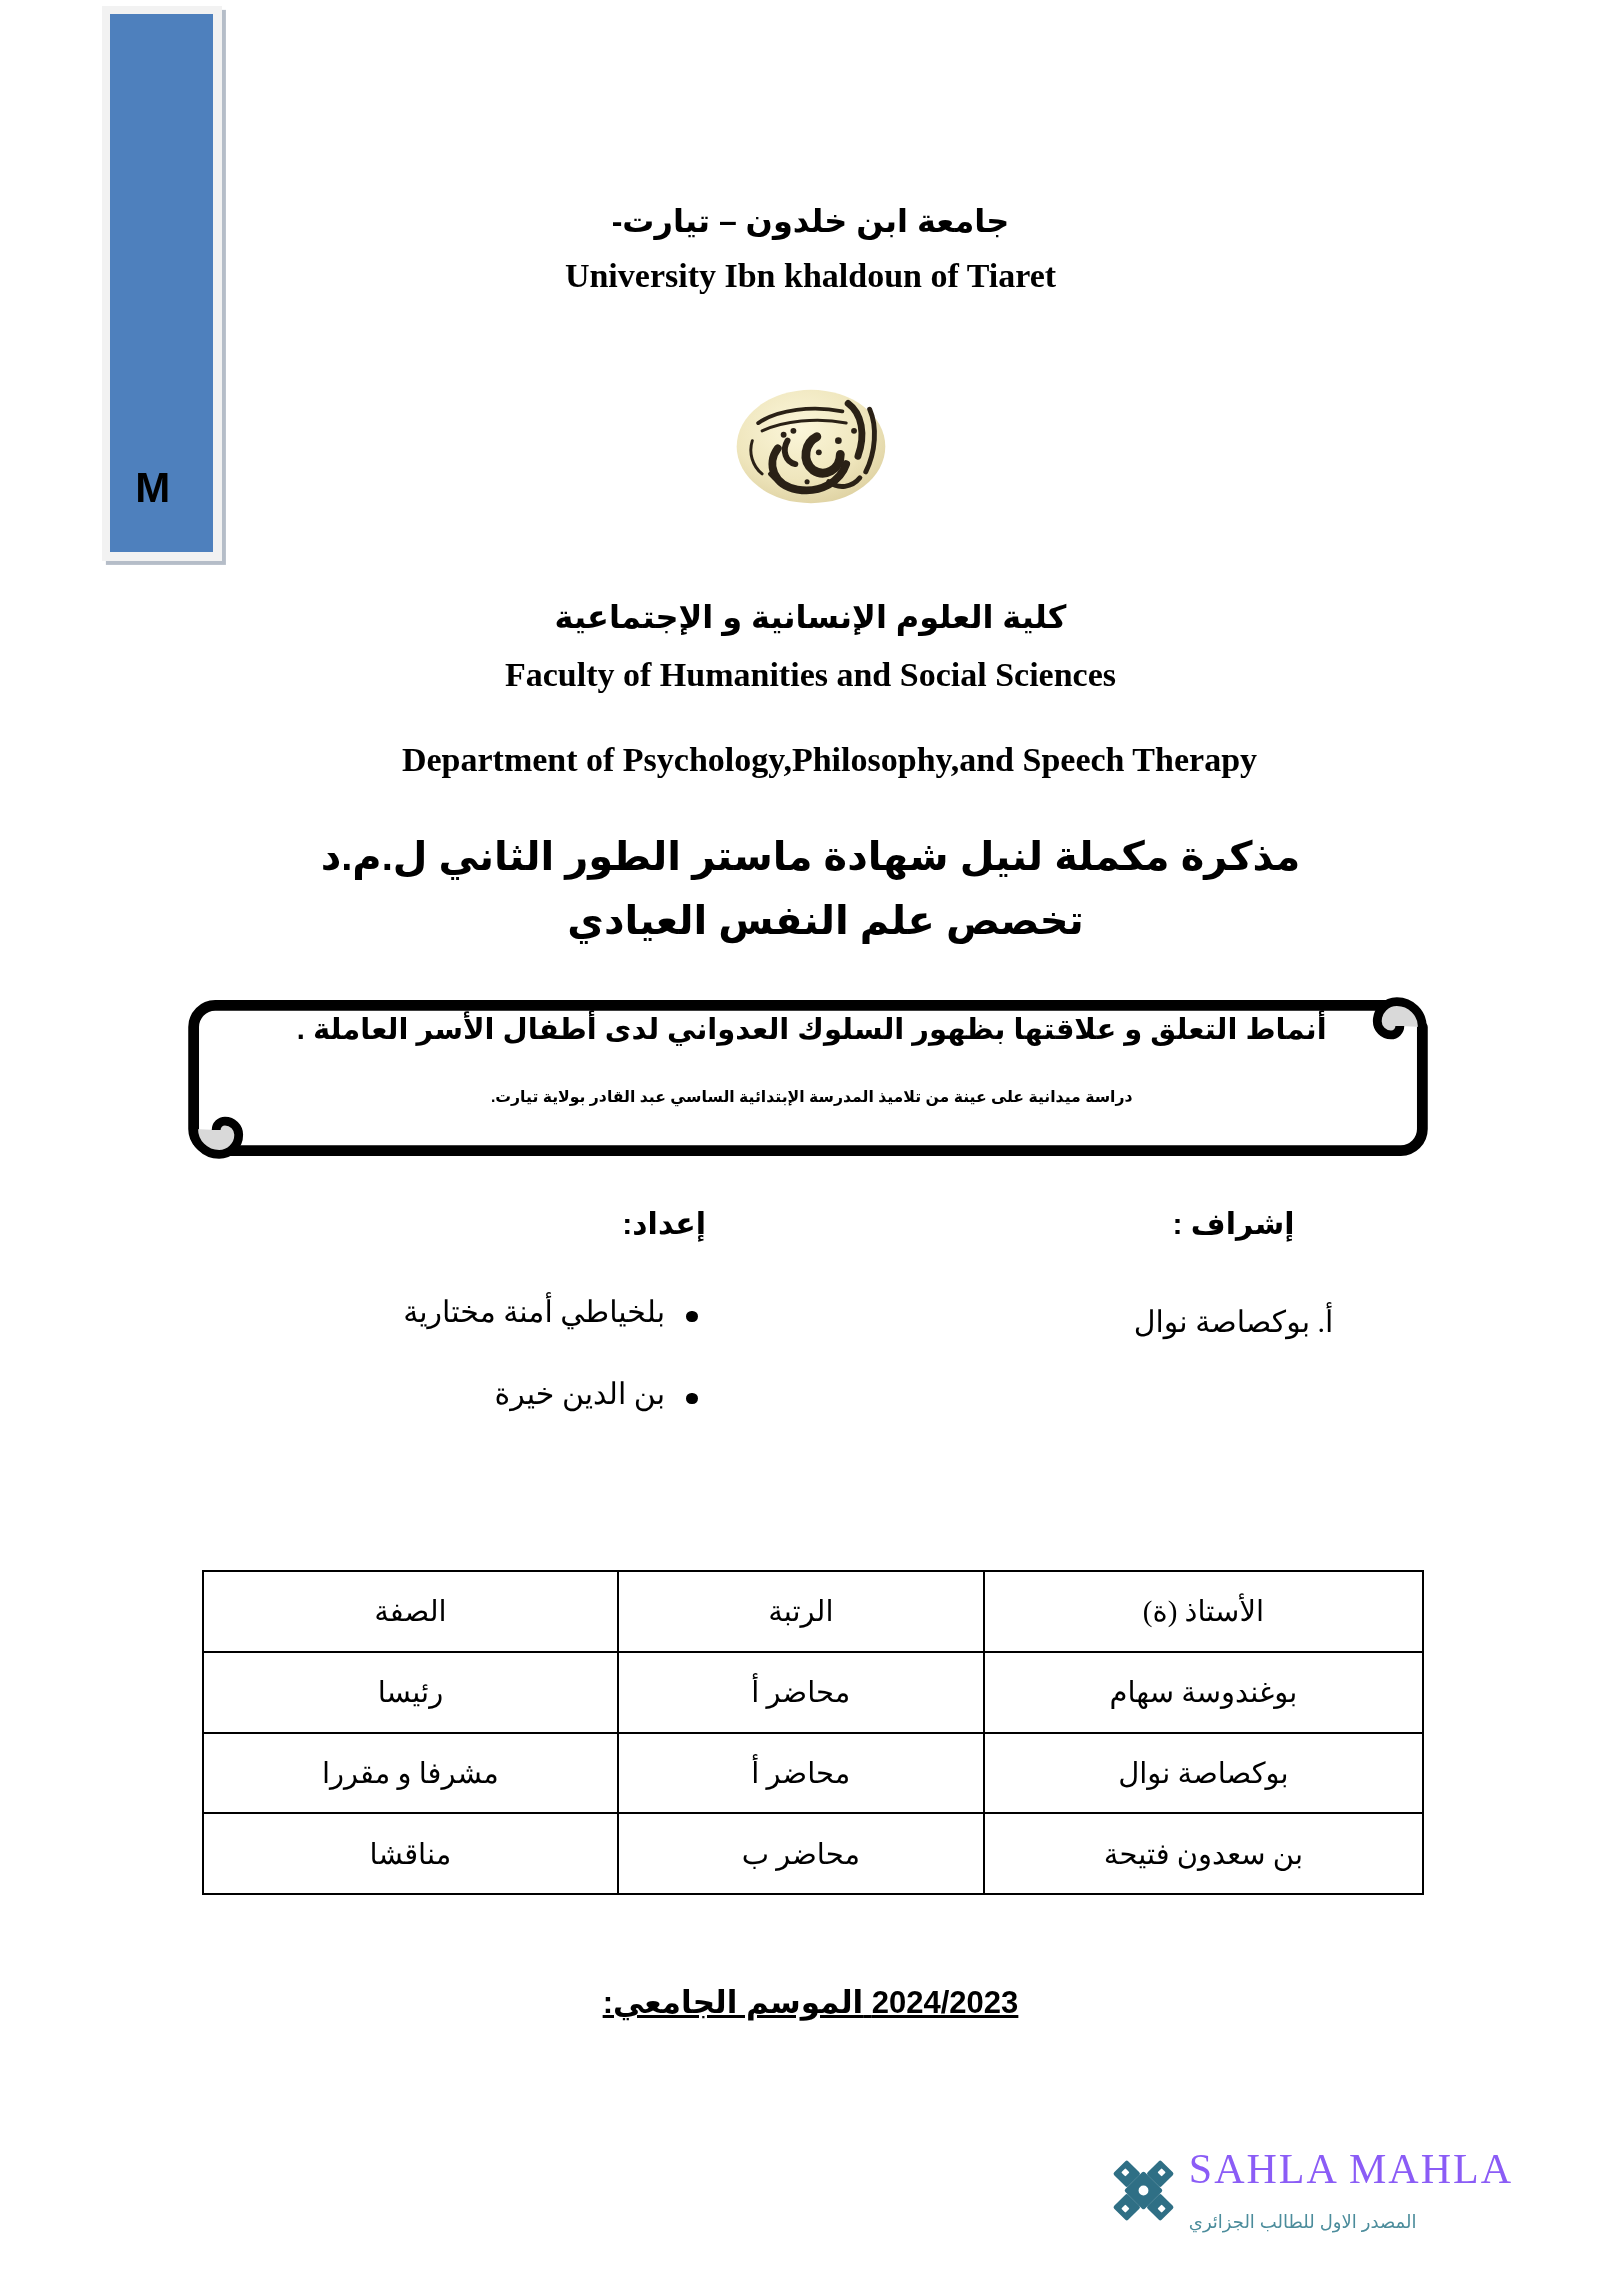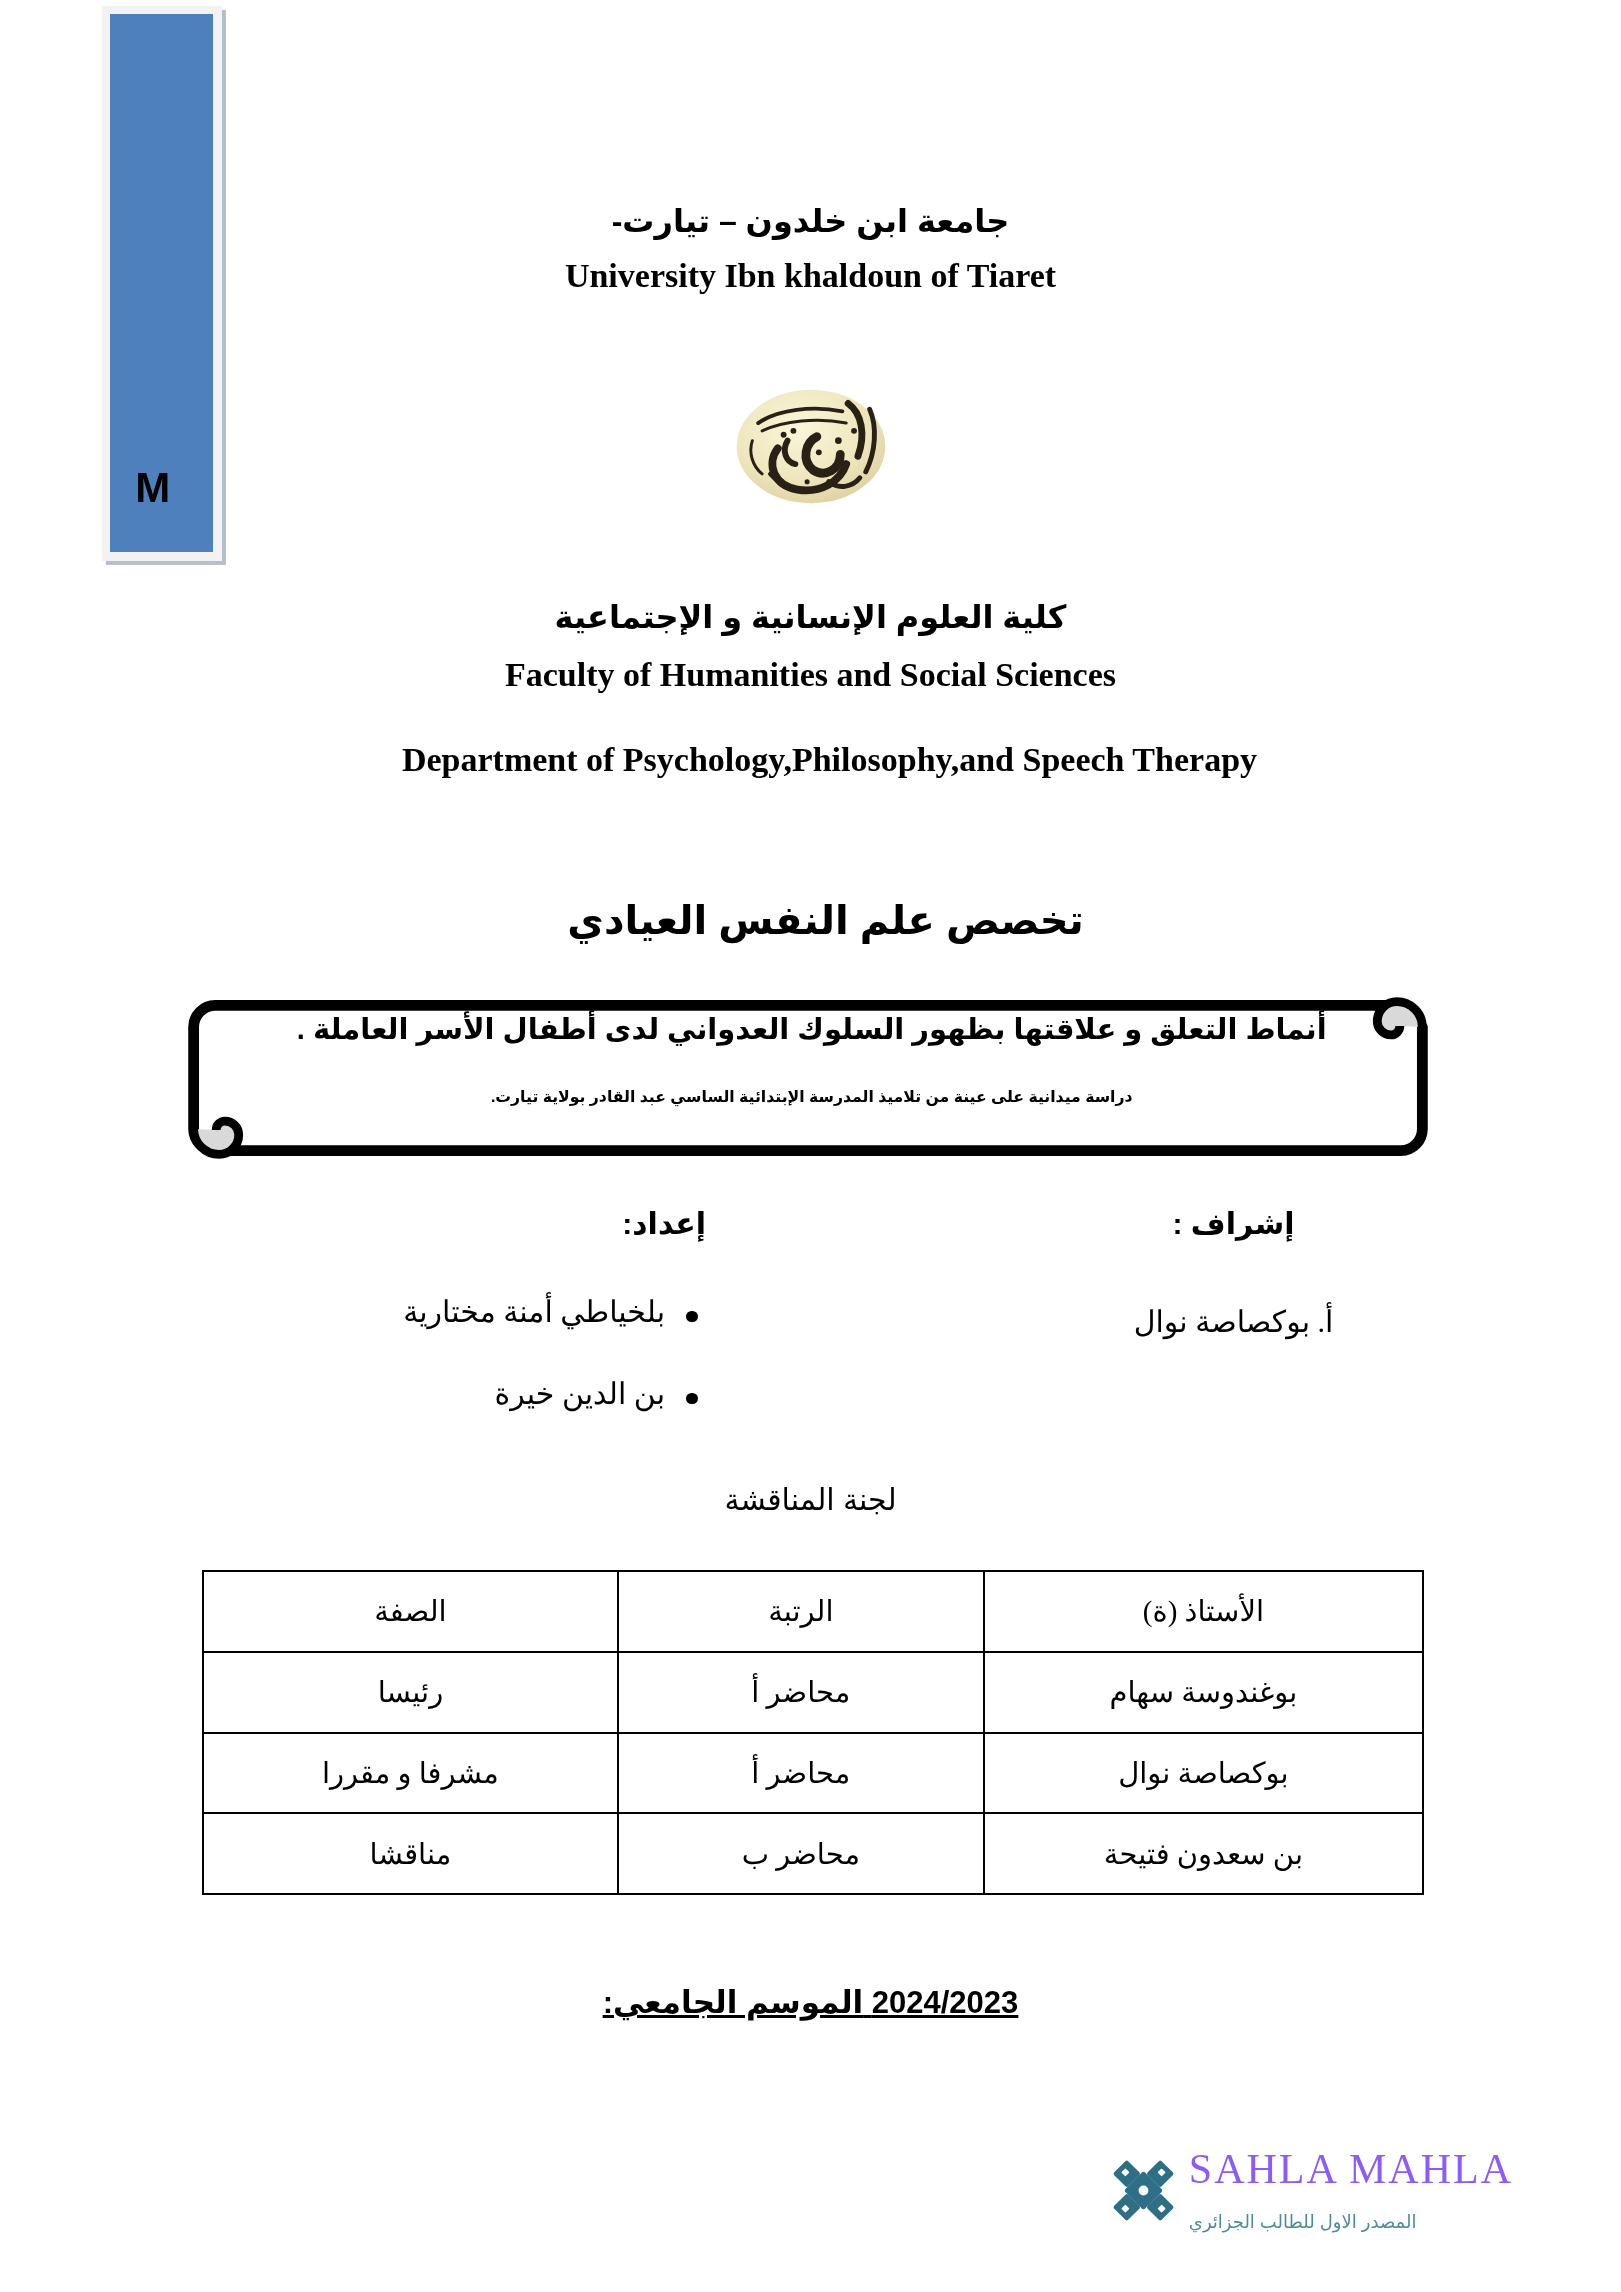--- a/index.html
+++ b/index.html
@@ -319,20 +319,23 @@
   <div class="line-fac-ar center">
     <span class="hdr-ar">كلية العلوم  الإنسانية و الإجتماعية</span>
   </div>
   <div class="line-fac-en center">
     <span class="hdr-en">Faculty of Humanities and Social Sciences</span>
   </div>
   <div class="line-dep-en center">
     <span class="hdr-en">Department of Psychology,Philosophy,and Speech Therapy</span>
   </div>
 
+  <div class="line-thesis-1 center">
+    <span class="thesis-ar">مذكرة مكملة لنيل شهادة ماستر الطور الثاني ل.م.د</span>
+  </div>
   <div class="line-thesis-2 center">
     <span class="thesis-ar">تخصص علم النفس العيادي</span>
   </div>
 
   <div class="title-frame">
     <svg viewBox="0 0 1290 200" preserveAspectRatio="none" aria-hidden="true">
       <path d="M1236 26 H40 a22 22 0 0 0 -22 22 V152 a22 22 0 0 0 22 22 H1250
                a22 22 0 0 0 22 -22 V48" fill="none" stroke="#000000" stroke-width="11" stroke-linecap="round"></path>
       <path d="M1272 48 a26 26 0 0 0 -26 -26 a20 20 0 0 0 -20 20 a14 14 0 0 0 14 14 a9 9 0 0 0 9 -9" fill="#d9d9d9" stroke="#000000" stroke-width="9" stroke-linejoin="round"></path>
       <path d="M18 152 a26 26 0 0 0 26 26 a20 20 0 0 0 20 -20 a14 14 0 0 0 -14 -14 a9 9 0 0 0 -9 9" fill="#d9d9d9" stroke="#000000" stroke-width="9" stroke-linejoin="round"></path>
@@ -350,21 +353,20 @@
     </div>
     <div class="col-prepared">
       <div class="sect-label">إعداد:</div>
       <ul class="authors-list">
         <li>بلخياطي أمنة مختارية</li>
         <li>بن الدين خيرة</li>
       </ul>
     </div>
   </div>
 
-  <div class="jury-heading">لجنة المناقشة</div>
 
   <table class="jury-table">
     <colgroup>
       <col class="c-name">
         <col class="c-rank">
         <col class="c-role">
     </colgroup>
     <tbody>
       <tr>
         <td>الأستاذ (ة)</td>

